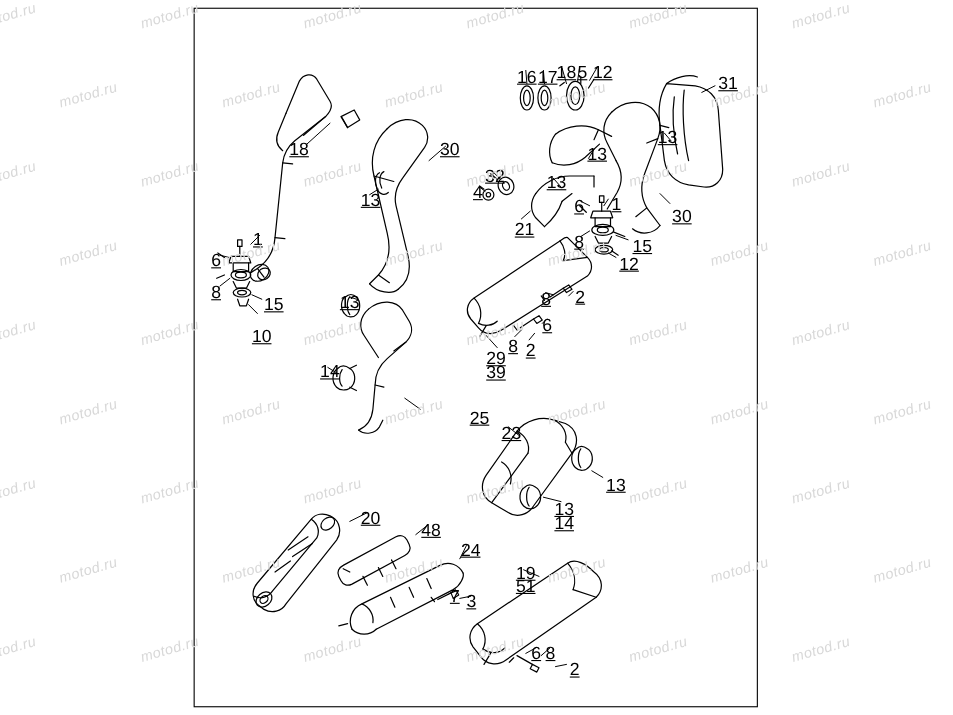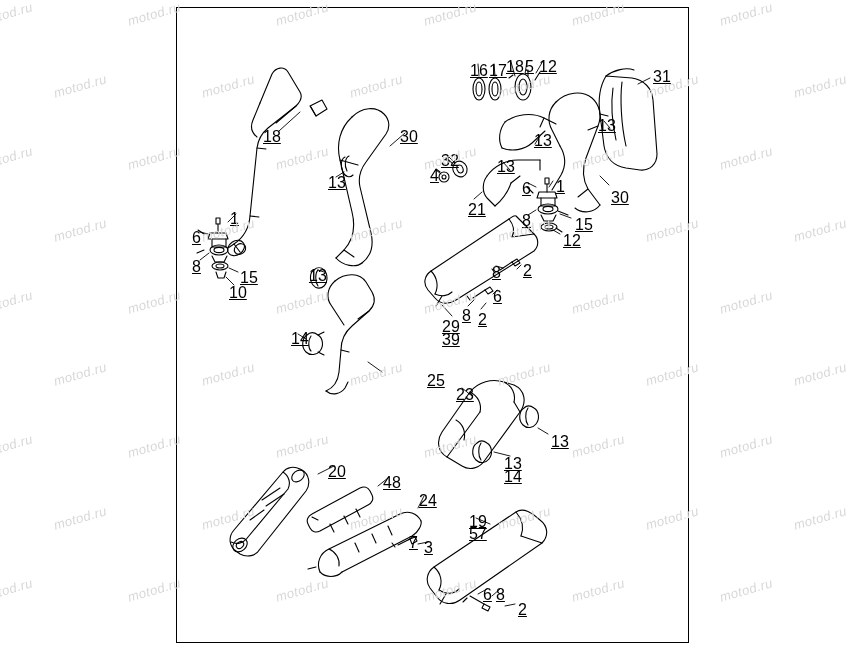--- a/index.html
+++ b/index.html
@@ -445,40 +445,40 @@
       <div class="lbl" style="left: 522px; top: 180px;">6</div>
       <div class="lbl" style="left: 556px; top: 178px;">1</div>
       <div class="lbl" style="left: 468px; top: 201px;">21</div>
       <div class="lbl" style="left: 230px; top: 210px;">1</div>
       <div class="lbl" style="left: 192px; top: 229px;">6</div>
       <div class="lbl" style="left: 522px; top: 212px;">8</div>
       <div class="lbl" style="left: 575px; top: 216px;">15</div>
       <div class="lbl" style="left: 192px; top: 258px;">8</div>
       <div class="lbl" style="left: 240px; top: 269px;">15</div>
       <div class="lbl" style="left: 563px; top: 232px;">12</div>
-      <div class="lbl" style="left: 229px; top: 284px; text-align: center;">10</div>
+      <div class="lbl" style="left: 229px; top: 298px; text-align: center;">10</div>
       <div class="lbl" style="left: 309px; top: 267px;">13</div>
       <div class="lbl" style="left: 492px; top: 264px;">8</div>
       <div class="lbl" style="left: 523px; top: 262px;">2</div>
       <div class="lbl" style="left: 462px; top: 307px;">8</div>
       <div class="lbl" style="left: 493px; top: 288px;">6</div>
       <div class="lbl" style="left: 478px; top: 311px;">2</div>
       <div class="lbl" style="left: 442px; top: 318px;">29</div>
       <div class="lbl" style="left: 442px; top: 331px;">39</div>
       <div class="lbl" style="left: 291px; top: 330px;">14</div>
       <div class="lbl" style="left: 387px; top: 372px; margin-left: 40px;">25</div>
       <div class="lbl" style="left: 456px; top: 386px;">23</div>
       <div class="lbl" style="left: 551px; top: 433px;">13</div>
       <div class="lbl" style="left: 504px; top: 455px;">13</div>
       <div class="lbl" style="left: 504px; top: 468px;">14</div>
       <div class="lbl" style="left: 328px; top: 463px;">20</div>
       <div class="lbl" style="left: 383px; top: 474px;">48</div>
       <div class="lbl" style="left: 419px; top: 492px;">24</div>
       <div class="lbl" style="left: 469px; top: 513px;">19</div>
-      <div class="lbl" style="left: 469px; top: 525px;">57</div>
+      <div class="lbl" style="left: 469px; top: 525px;">51</div>
       <div class="lbl" style="left: 409px; top: 534px;">7</div>
       <div class="lbl" style="left: 424px; top: 539px;">3</div>
       <div class="lbl" style="left: 483px; top: 586px;">6</div>
       <div class="lbl" style="left: 496px; top: 586px;">8</div>
       <div class="lbl" style="left: 518px; top: 601px;">2</div>
     </div>
 
 </div>
 
 </body></html>

